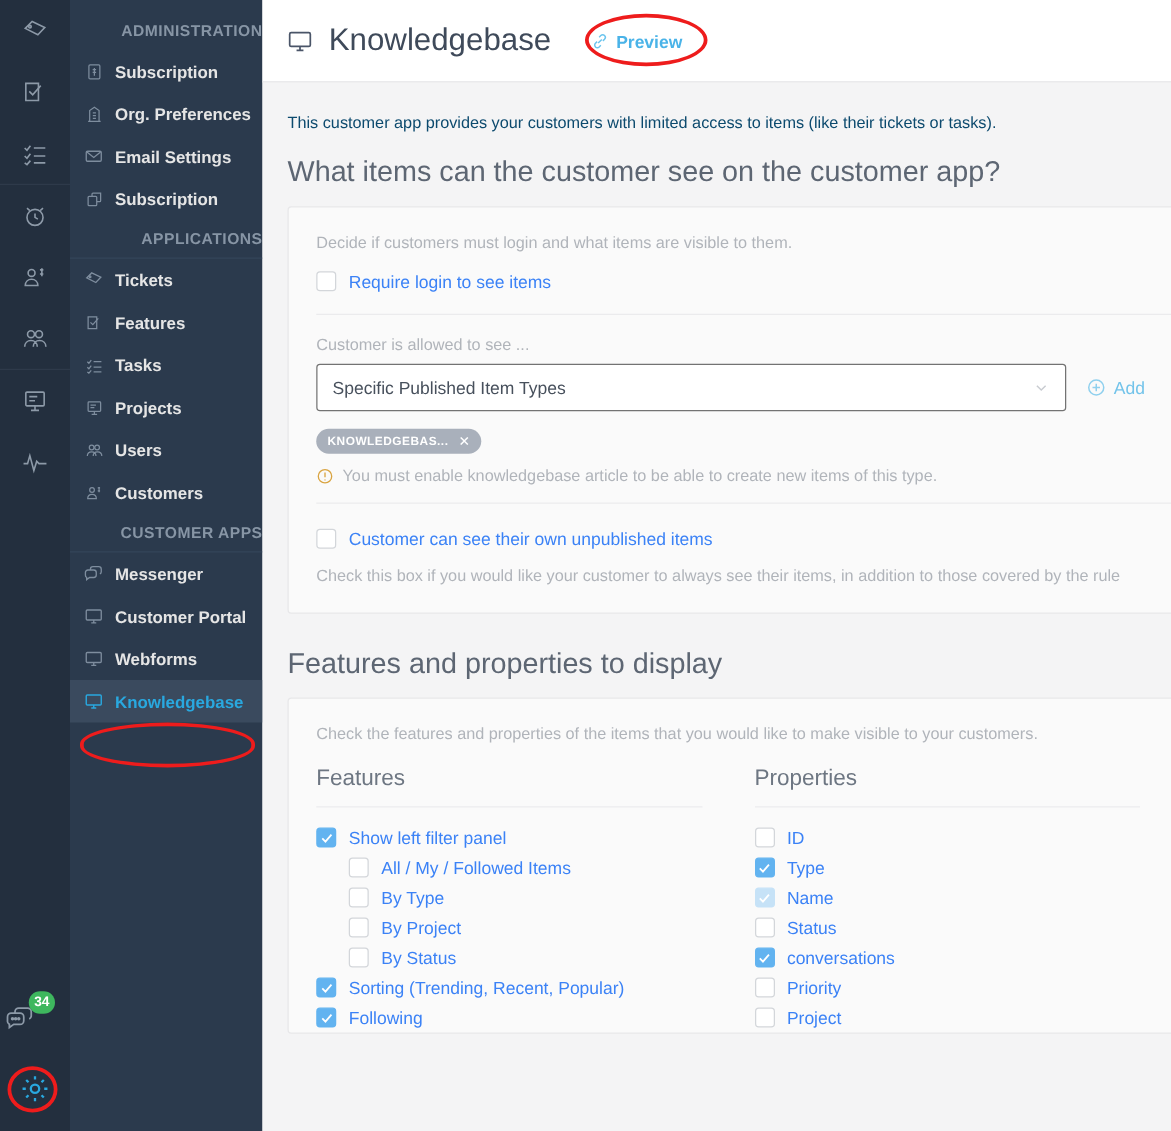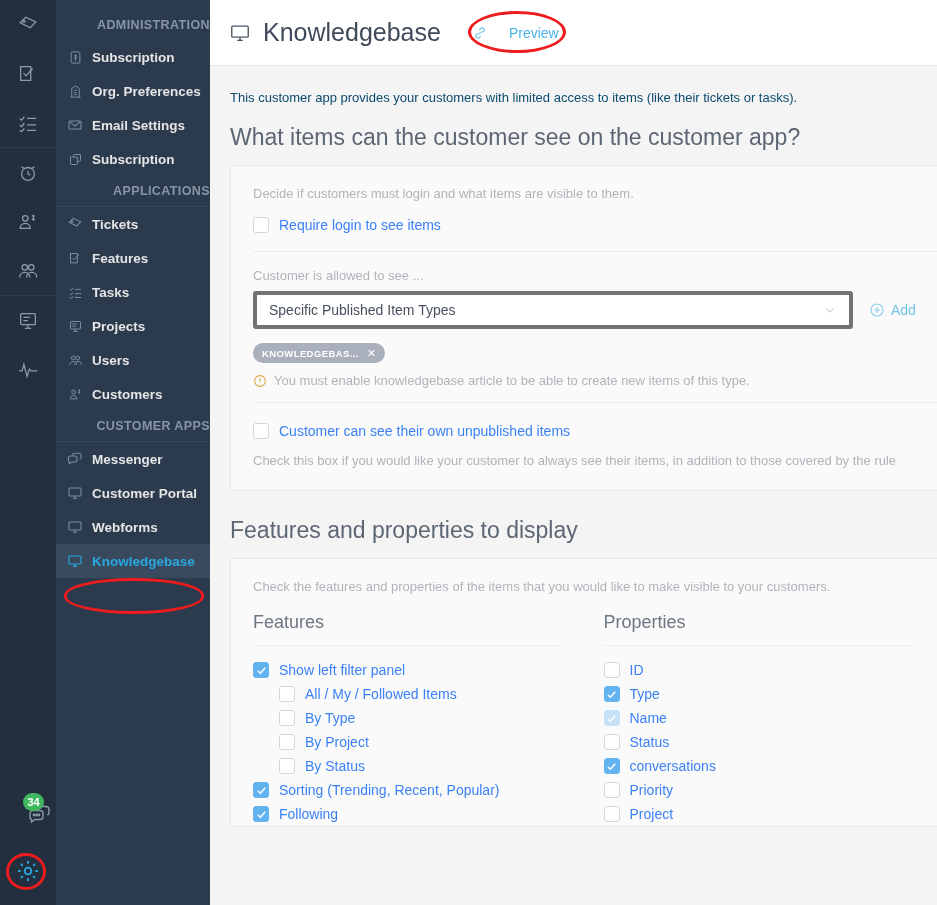--- a/index.html
+++ b/index.html
@@ -37,21 +37,21 @@
     width: 56px; height: 1px; background: #33415200;
     border-top: 1px solid #2e3a4a;
   }
   .rail-spacer { flex: 1 1 auto; }
   .rail-bottom {
     width: 56px;
     display: flex; flex-direction: column; align-items: center;
     padding-bottom: 6px;
   }
   .rail-badge-wrap { position: relative; width: 48px; height: 56px;
-    display: flex; align-items: center; justify-content: flex-end; }
+    display: flex; align-items: center; justify-content: flex-start; }
   .badge {
     position: absolute; top: 6px; right: 8px;
     min-width: 21px; height: 18px; padding: 0 4px;
     background: #3eb75e; color: #fff;
     border-radius: 9px;
     font-size: 11px; font-weight: bold;
     display: flex; align-items: center; justify-content: center;
     letter-spacing: 0;
   }
   .gear-wrap { position: relative; width: 56px; height: 56px;
@@ -133,25 +133,25 @@
     position: relative;
   }
   .topbar .tb-icon { color: #4a5568; margin-right: 12px; display:flex; }
   .page-title {
     font-size: 25px;
     color: #3f4a5a;
     font-weight: normal;
     white-space: nowrap;
   }
   .preview-link {
-    display: flex; align-items: center; gap: 22px;
+    display: flex; align-items: center; gap: 6px;
     margin-left: 32px;
     color: #4ab3e8;
     font-size: 14px;
-    font-weight: normal;
+    font-weight: bold;
     cursor: pointer;
   }
   .preview-link .pv-icon { color: #6cc5ee; display: flex; }
   .ring-preview {
     position: absolute;
     left: 258px; top: 11px;
     width: 98px; height: 42px;
     border: 3px solid #ee1c1c;
     border-radius: 50%;
     pointer-events: none;
@@ -224,21 +224,21 @@
     color: #b0b4ba;
     font-size: 13px;
     margin-bottom: 8px;
   }
   .select-row {
     display: flex; align-items: center; gap: 16px;
   }
   .select {
     flex: 0 0 600px;
     height: 38px;
-    border: 4px solid #737373;
+    border: 1px solid #737373;
     border-radius: 3px;
     background: #fff;
     display: flex; align-items: center;
     justify-content: space-between;
     padding: 0 12px;
     font-size: 14px;
     color: #47505c;
     cursor: pointer;
   }
   .select .chev { color: #c9ccd1; display: flex; }

